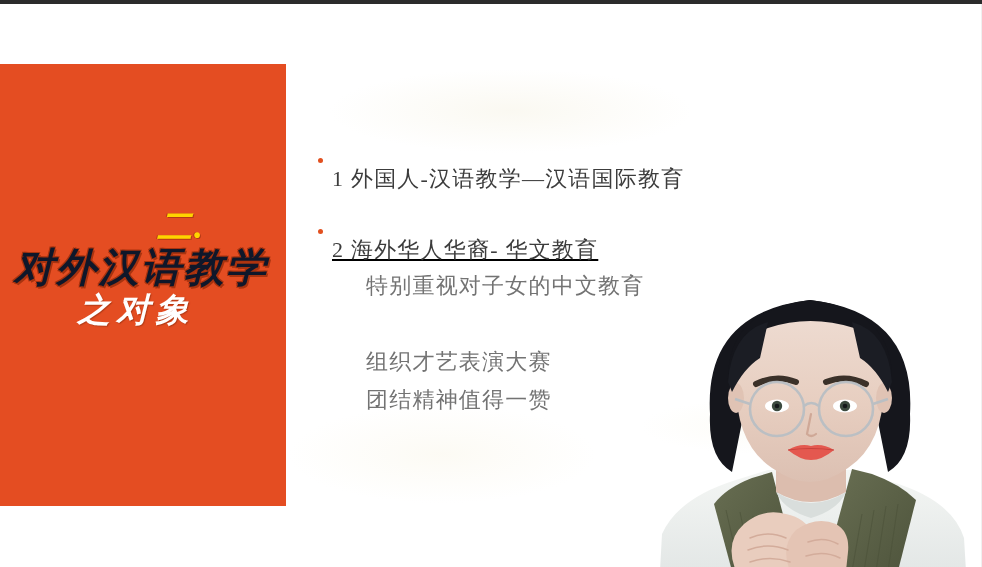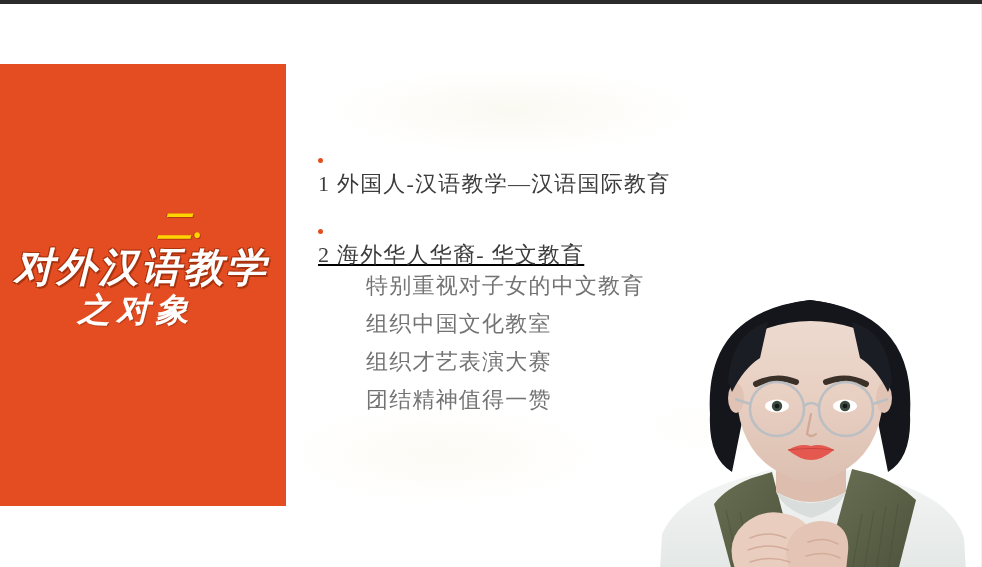--- a/index.html
+++ b/index.html
@@ -51,34 +51,34 @@
     font-weight:bold; font-style:italic;
     letter-spacing:.06em; white-space:nowrap;
     line-height:1.06;
   }
   #title-num {
     color:#ffd400; font-size:35px;
     align-self:center; margin-left:76px; margin-bottom:2px;
     text-shadow:1px 1px 0 #b33a16, -1px 0 0 #b33a16;
   }
   #title-main {
-    color:#ffffff; font-size:40px;
+    color:#0f172a; font-size:40px;
     margin-left:-4px; margin-bottom:4px;
     text-shadow:1.5px 1.5px 0 #a8330f, -1px -1px 0 #a8330f, 1px -1px 0 #a8330f, -1px 1px 0 #a8330f;
   }
   #title-sub {
     color:#ffffff; font-size:33px;
     margin-left:-14px; letter-spacing:.18em;
     text-shadow:1px 1px 1px rgba(140,45,15,.55);
   }
 
   
   #content { position:absolute; left:318px; top:0; width:664px; height:563px; }
 
-  .bullet-row { position:absolute; display:flex; align-items:flex-start;flex-direction:column; }
+  .bullet-row { position:absolute; display:flex; align-items:flex-start; }
   .bullet-dot {
     width:5px; height:5px; border-radius:50%;
     background:#e2501f; flex:0 0 auto;
     position:relative; top:-6px; margin-right:9px;
   }
   .bullet-text {
     font-family:"Liberation Serif","DejaVu Serif",serif;
     font-size:22px; color:#3c3c3c;
     letter-spacing:.055em; white-space:nowrap;
   }
@@ -122,21 +122,20 @@
       <span class="bullet-dot"></span>
       <span class="bullet-text">1 外国人-汉语教学—汉语国际教育</span>
     </div>
 
     <div class="bullet-row" id="bullet-2">
       <span class="bullet-dot"></span>
       <span class="bullet-text">2 海外华人华裔- 华文教育</span>
     </div>
 
     <div class="sub-line" id="sub-1">特别重视对子女的中文教育</div>
-    <div class="sub-line" id="sub-2">组织中国文化教室</div>
     <div class="sub-line" id="sub-4">团结精神值得一赞</div>
     <div class="sub-line" id="sub-3">组织才艺表演大赛</div>
   </div>
 
   <div id="presenter">
     <svg viewBox="0 0 342 305" xmlns="http://www.w3.org/2000/svg" aria-label="presenter">
       <defs>
         <clipPath id="frameClip">
             <rect x="0" y="0" width="342" height="305"></rect>
           </clipPath>

